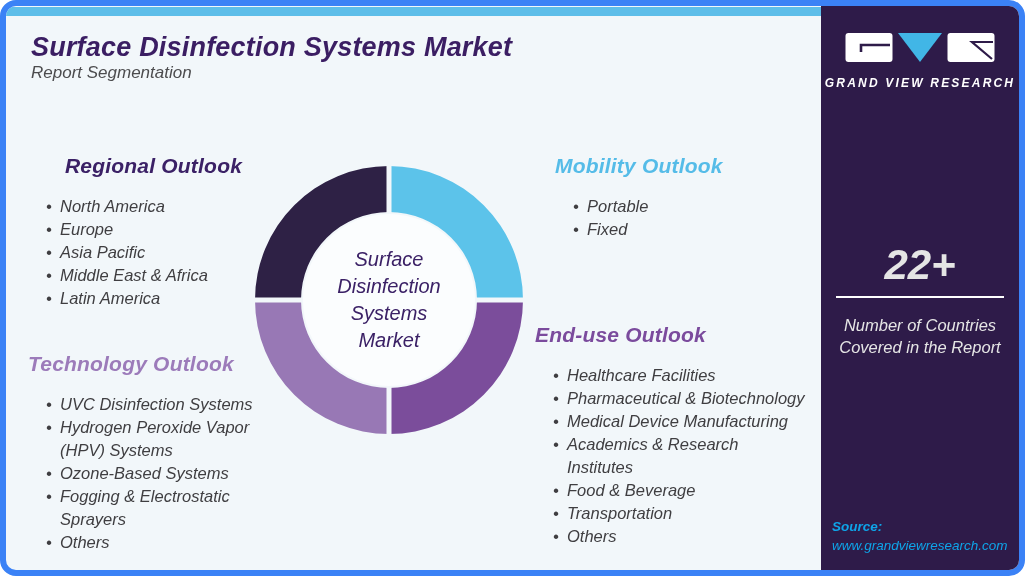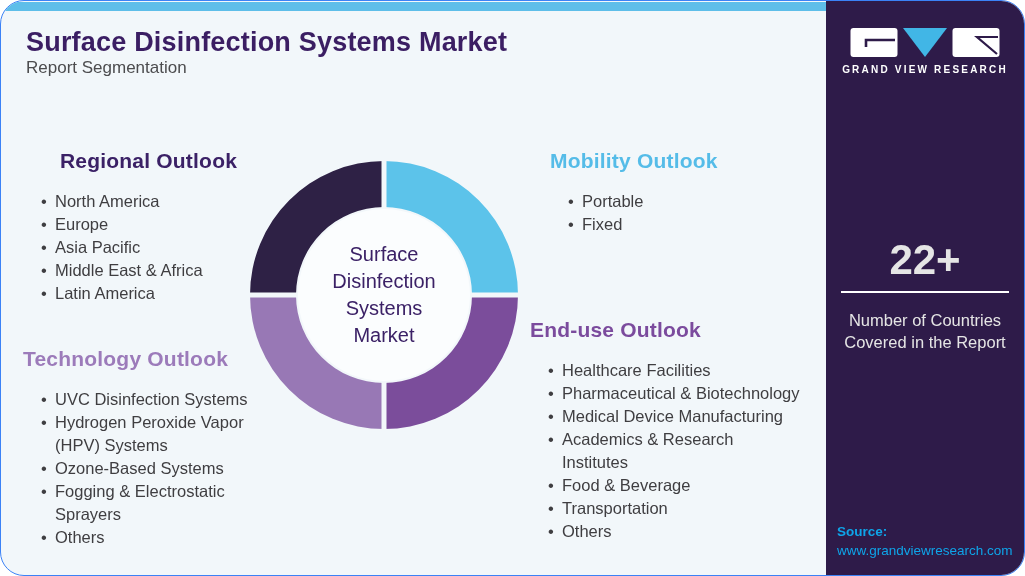--- a/index.html
+++ b/index.html
@@ -1,18 +1,18 @@
 <!DOCTYPE html>
 <html><head>
 <meta charset="utf-8">
 <style>
   html,body { margin:0; padding:0; background:#ffffff; font-family:"Liberation Sans", sans-serif; }
   .stage { position:relative; width:1025px; height:576px; }
-  .card { position:absolute; inset:0; background:#F2F7FA; border:1px solid #3b82f6;
-          border-radius:24px; overflow:hidden; box-sizing:border-box; }
+  .card { position:absolute; inset:0; background:#F2F7FA; border:6px solid #3b82f6;
+          border-radius:16px; overflow:hidden; box-sizing:border-box;font-style:italic; }
   .topbar { position:absolute; top:1px; left:0; width:827px; height:9px; }
 
   
   .header { position:absolute; left:25px; top:26px; }
   .title { font-size:27px; font-weight:bold; letter-spacing:0.2px; }
   .subtitle { font-size:17px; color:#4C4C4E; }
 
   
   .section { position:absolute; }
   .section h2 { margin:0 0 7px 0; font-size:21px; font-weight:bold; letter-spacing:0.2px; }
@@ -27,21 +27,21 @@
 
   
   .donut { position:absolute; left:249px; top:160px; width:268px; height:268px; }
   .donut svg { display:block; }
   .donut-label { position:absolute; left:50%; top:50%; transform:translate(-50%,-50%);
                  text-align:center; font-size:20px; line-height:27px; }
 
   
   .sidebar { position:absolute; top:0; right:0; bottom:0; width:198px; }
   .logo { position:absolute; top:26px; left:0; right:0; text-align:center; }
-  .logo-text { margin-top:1px; color:#ffffff; font-size:10px; font-weight:bold;
+  .logo-text { margin-top:8px; color:#ffffff; font-size:12px; font-weight:bold;
                letter-spacing:2.2px; white-space:nowrap; }
   .stat { position:absolute; top:238px; left:0; right:0; text-align:center; color:#e5e5e5; }
   .stat-value { font-size:42px; font-weight:bold; line-height:1; }
   .stat-divider { width:168px; border:none; border-top:2px solid #ffffff; margin:10px auto 9px auto; }
   .stat-caption { font-size:16.5px; line-height:22px; width:180px; margin:16px auto; }
   .source { position:absolute; left:11px; bottom:17px; color:#0ea5e9; text-align:left; }
   .source-label { font-weight:bold; font-size:13.5px; }
   .source-url { font-size:13.5px; margin-top:4px; }
 </style>
 </head>

